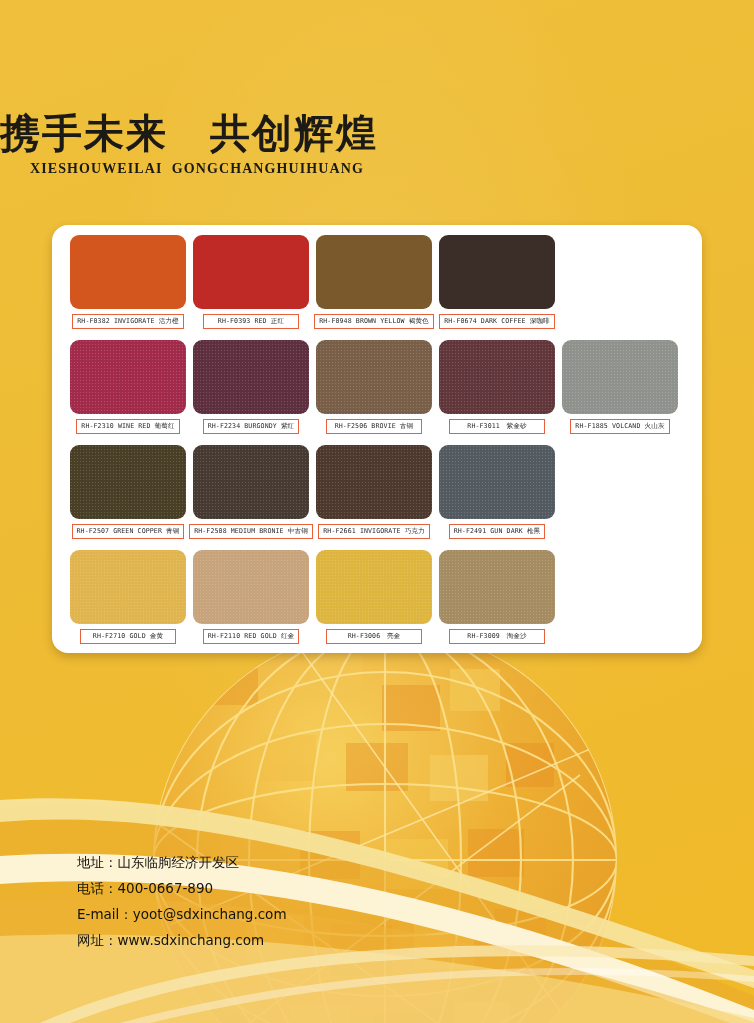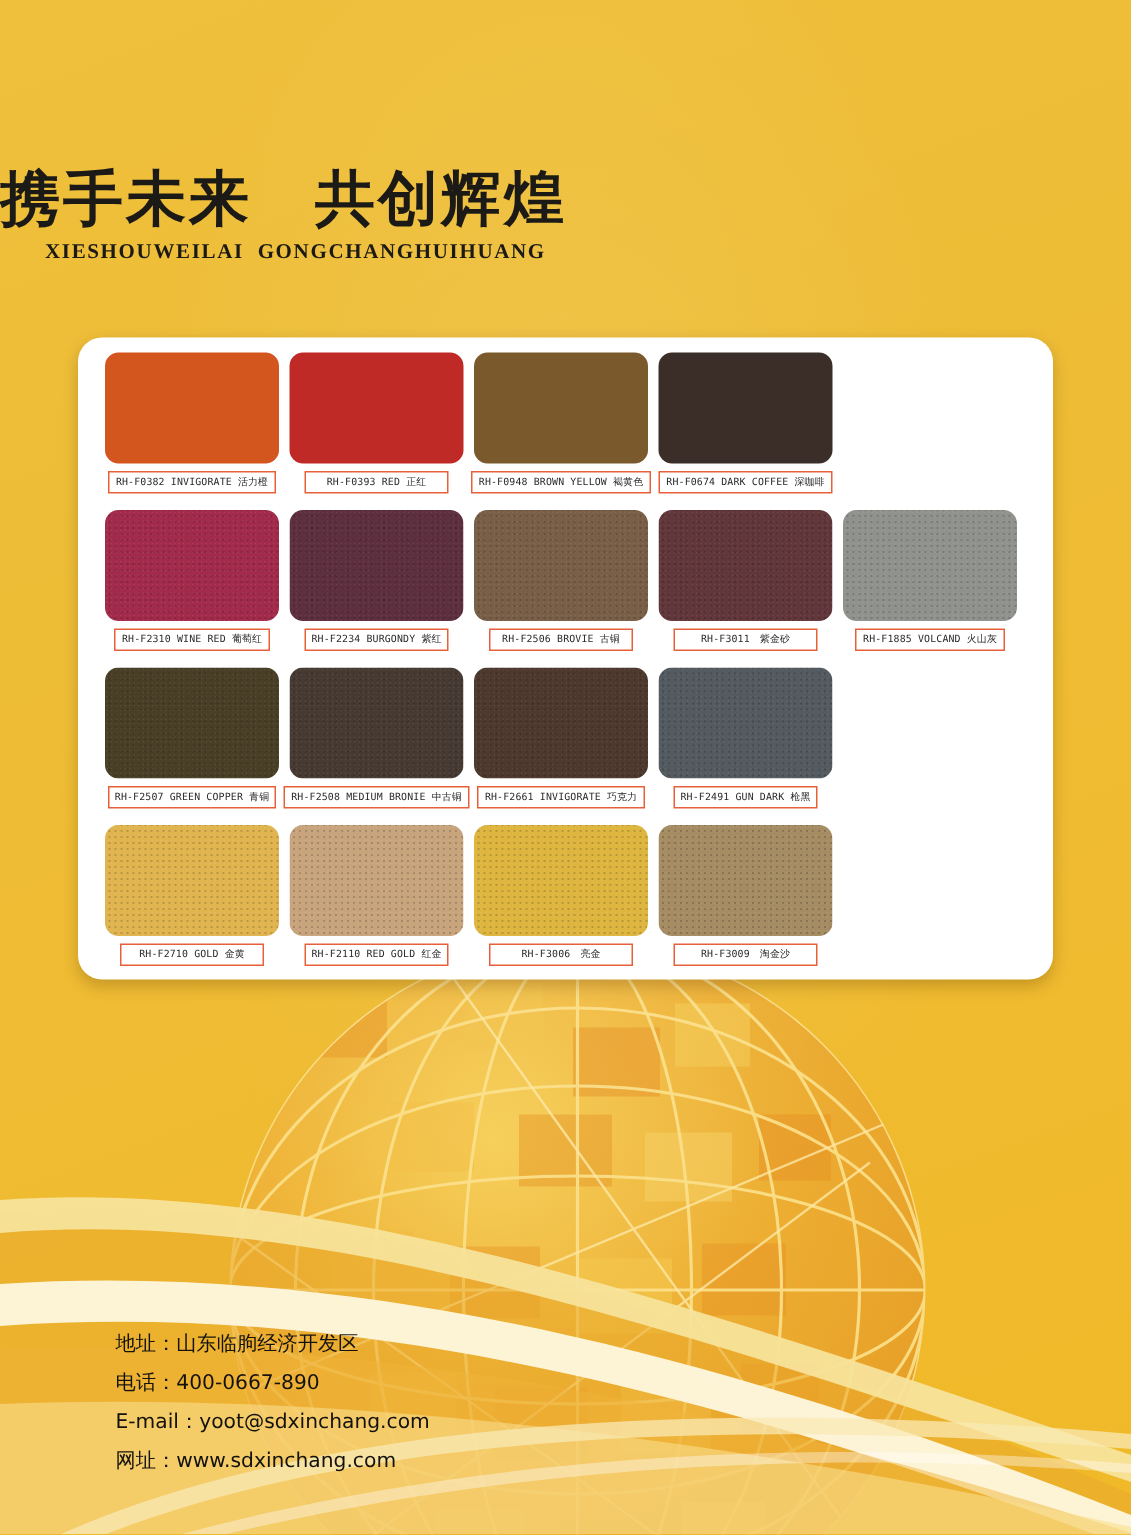--- a/index.html
+++ b/index.html
@@ -141,21 +141,21 @@
     white-space: nowrap;
     text-align: center;
     min-width: 96px;
     box-sizing: border-box;
   }
 
   
   .contact {
     position: absolute;
     left: 77px;
-    top: 884px;
+    top: 850px;
     width: 420px;
   }
   .contact-line {
     font-family: "DejaVu Sans", sans-serif;
     font-size: 13.5px;
     color: #14120e;
     line-height: 1.92;
     white-space: pre;
   }
 </style>

